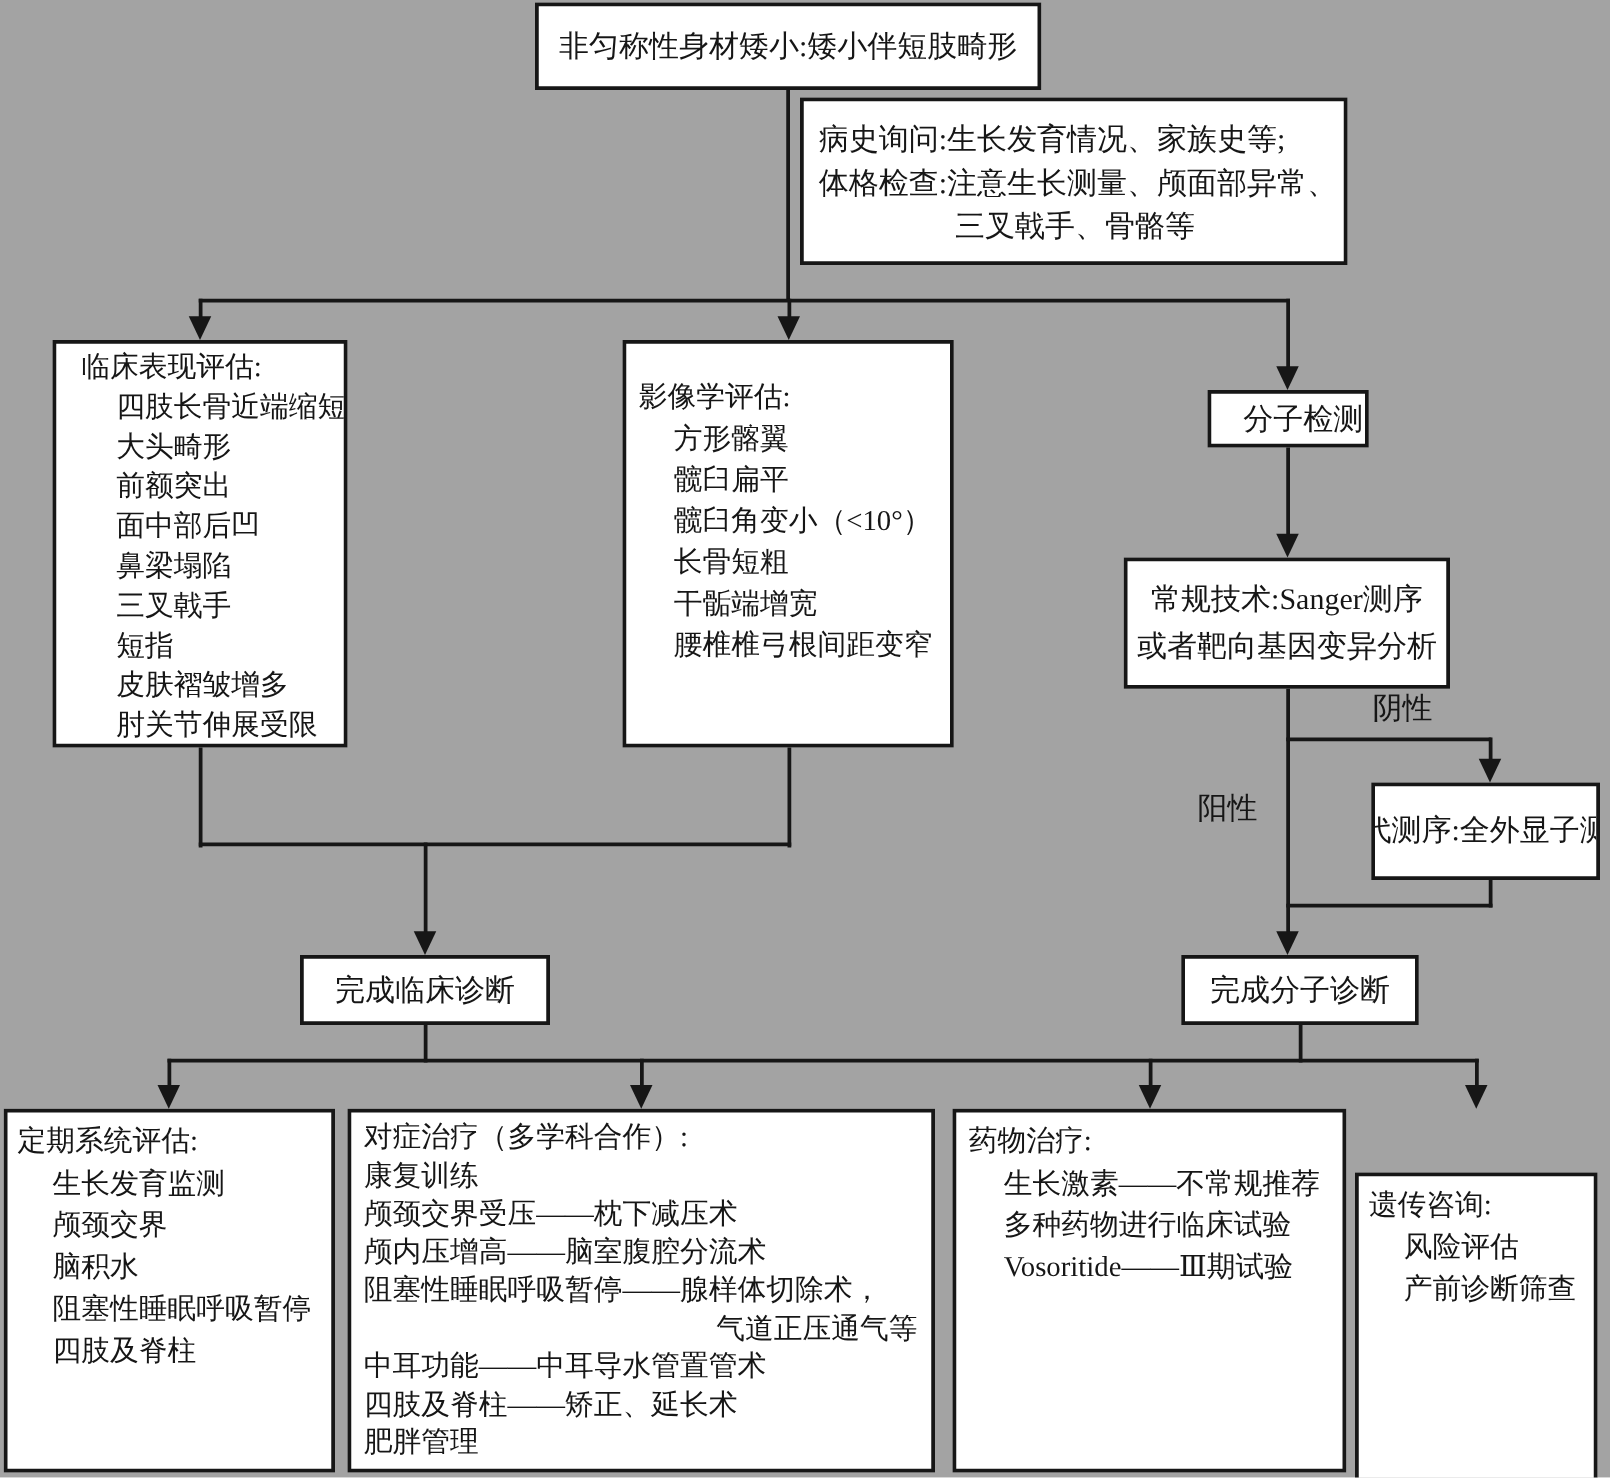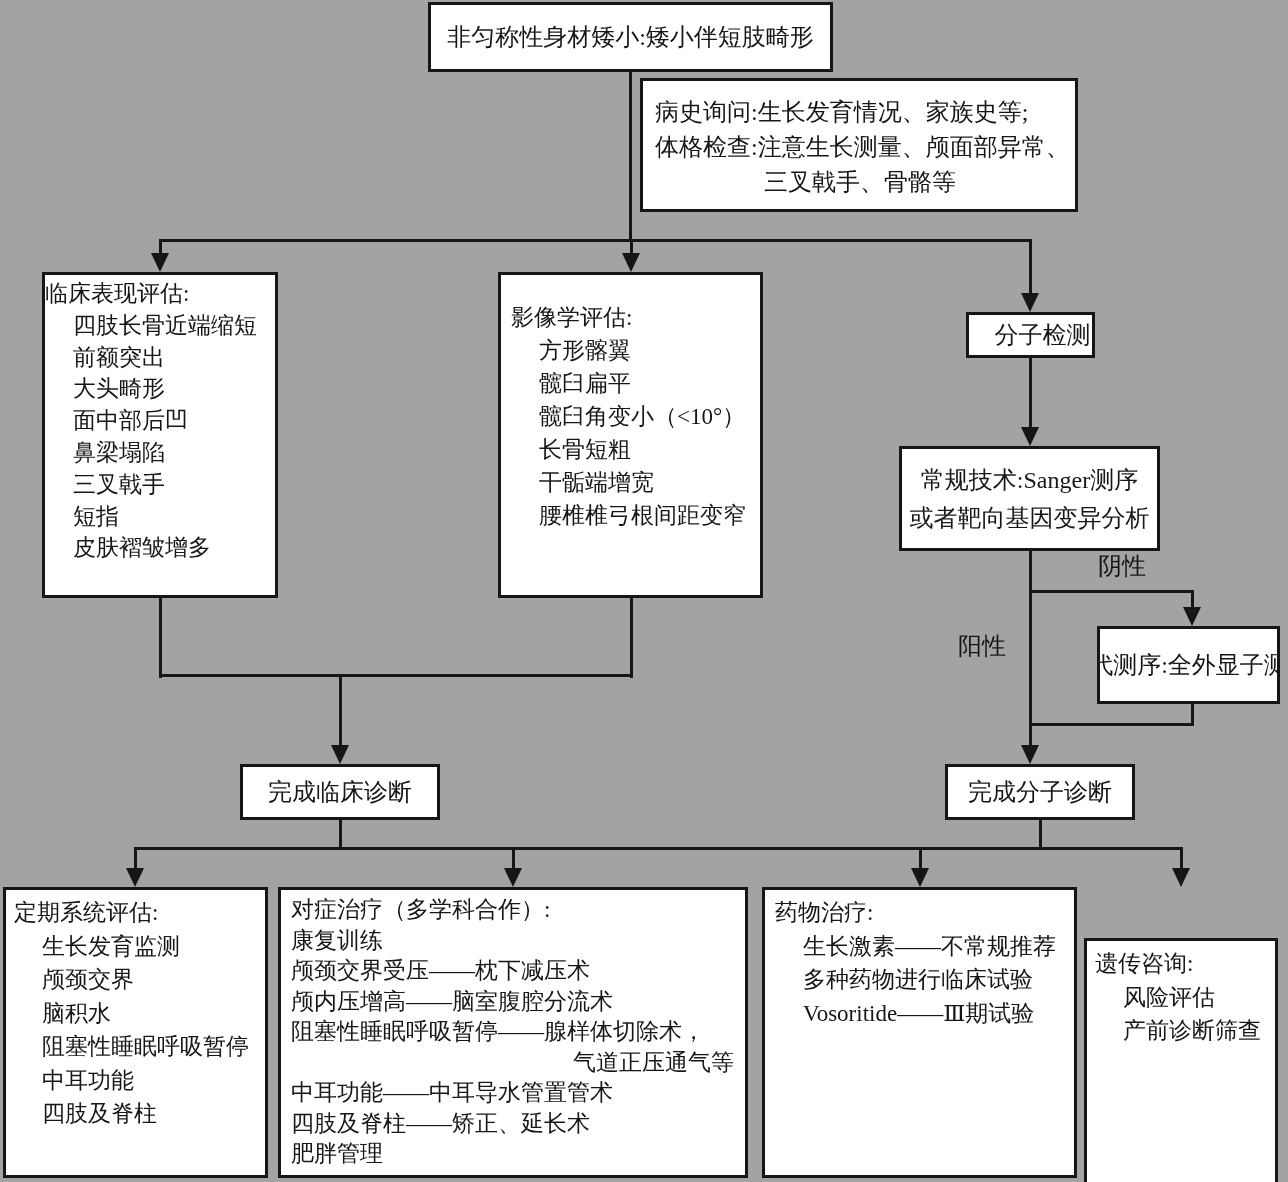--- a/index.html
+++ b/index.html
@@ -26,30 +26,31 @@
   <div class="box flexc" style="left:428px;top:2px;width:405px;height:70px;font-size:24px;">
     <span>非匀称性身材矮小:矮小伴短肢畸形</span>
   </div>
 
   <div class="box" style="left:640px;top:78px;width:438px;height:134px;padding:14px 10px 0 12px;font-size:24px;line-height:35px;">
     <div class="ln">病史询问:生长发育情况、家族史等;</div>
     <div class="ln">体格检查:注意生长测量、颅面部异常、</div>
     <div class="ln ctr">三叉戟手、骨骼等</div>
   </div>
 
-  <div class="box" style="left:42px;top:272px;width:236px;height:326px;padding:3px 4px 0 0;line-height:31.8px;">
+  <div class="box" style="left:42px;top:272px;width:236px;height:326px;padding:3px 4px 0 20px;line-height:31.8px;">
     <div class="ln">临床表现评估:</div>
     <div class="ln ind">四肢长骨近端缩短</div>
+    <div class="ln ind">大头畸形</div>
     <div class="ln ind">前额突出</div>
-    <div class="ln ind">大头畸形</div>
     <div class="ln ind">面中部后凹</div>
     <div class="ln ind">鼻梁塌陷</div>
     <div class="ln ind">三叉戟手</div>
     <div class="ln ind">短指</div>
     <div class="ln ind">皮肤褶皱增多</div>
+    <div class="ln ind">肘关节伸展受限</div>
   </div>
 
   <div class="box" style="left:498px;top:272px;width:265px;height:326px;padding:26px 4px 0 10px;line-height:33px;">
     <div class="ln">影像学评估:</div>
     <div class="ln ind">方形髂翼</div>
     <div class="ln ind">髋臼扁平</div>
     <div class="ln ind">髋臼角变小（&lt;10°）</div>
     <div class="ln ind">长骨短粗</div>
     <div class="ln ind">干骺端增宽</div>
     <div class="ln ind">腰椎椎弓根间距变窄</div>
@@ -76,21 +77,20 @@
   <div class="box flexc" style="left:945px;top:764px;width:190px;height:56px;font-size:24px;">
     <span>完成分子诊断</span>
   </div>
 
   <div class="box" style="left:3px;top:887px;width:265px;height:291px;padding:6px 4px 0 8px;line-height:33.5px;">
     <div class="ln">定期系统评估:</div>
     <div class="ln ind">生长发育监测</div>
     <div class="ln ind">颅颈交界</div>
     <div class="ln ind">脑积水</div>
     <div class="ln ind">阻塞性睡眠呼吸暂停</div>
-    <div class="ln ind">中耳功能</div>
     <div class="ln ind">四肢及脊柱</div>
   </div>
 
   <div class="box" style="left:278px;top:887px;width:470px;height:291px;padding:5px 4px 0 10px;line-height:30.5px;">
     <div class="ln">对症治疗（多学科合作）:</div>
     <div class="ln">康复训练</div>
     <div class="ln">颅颈交界受压——枕下减压术</div>
     <div class="ln">颅内压增高——脑室腹腔分流术</div>
     <div class="ln">阻塞性睡眠呼吸暂停——腺样体切除术，</div>
     <div class="ln ind2">气道正压通气等</div>

